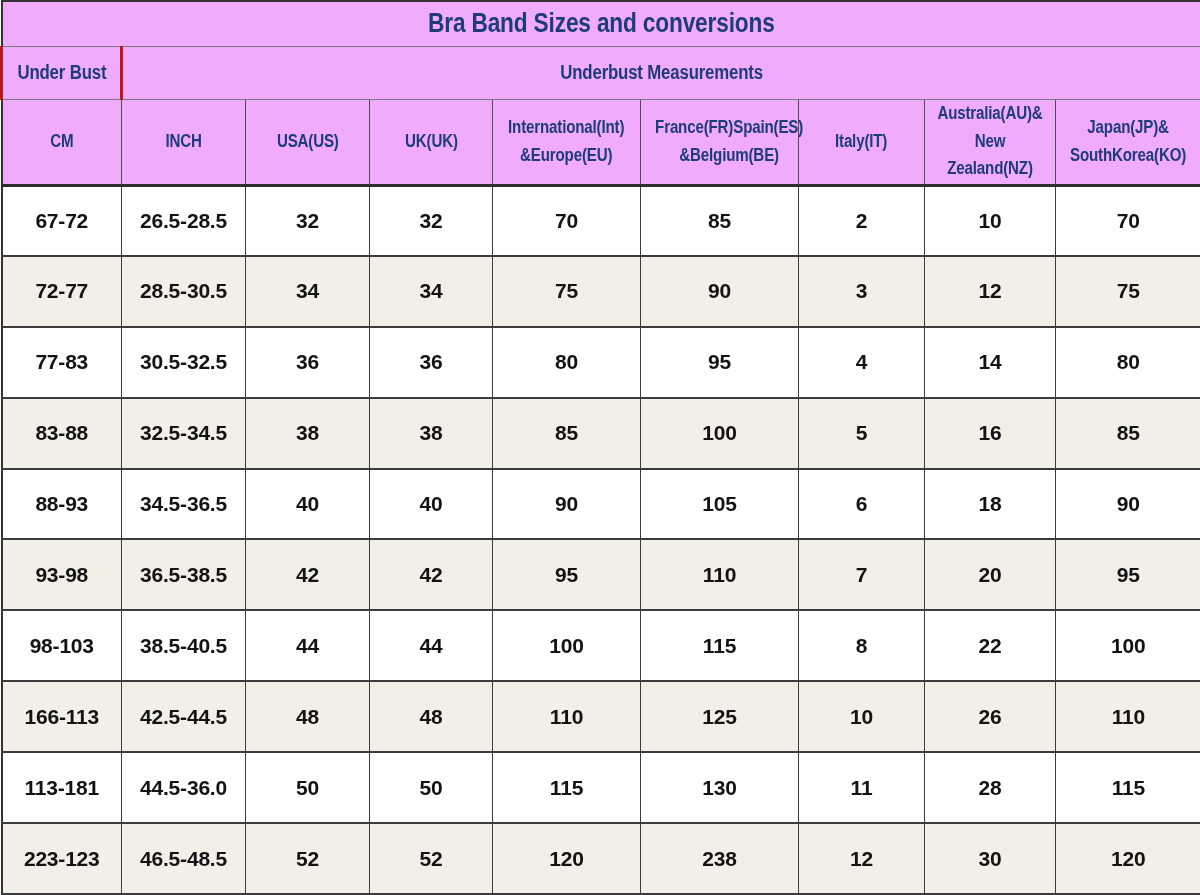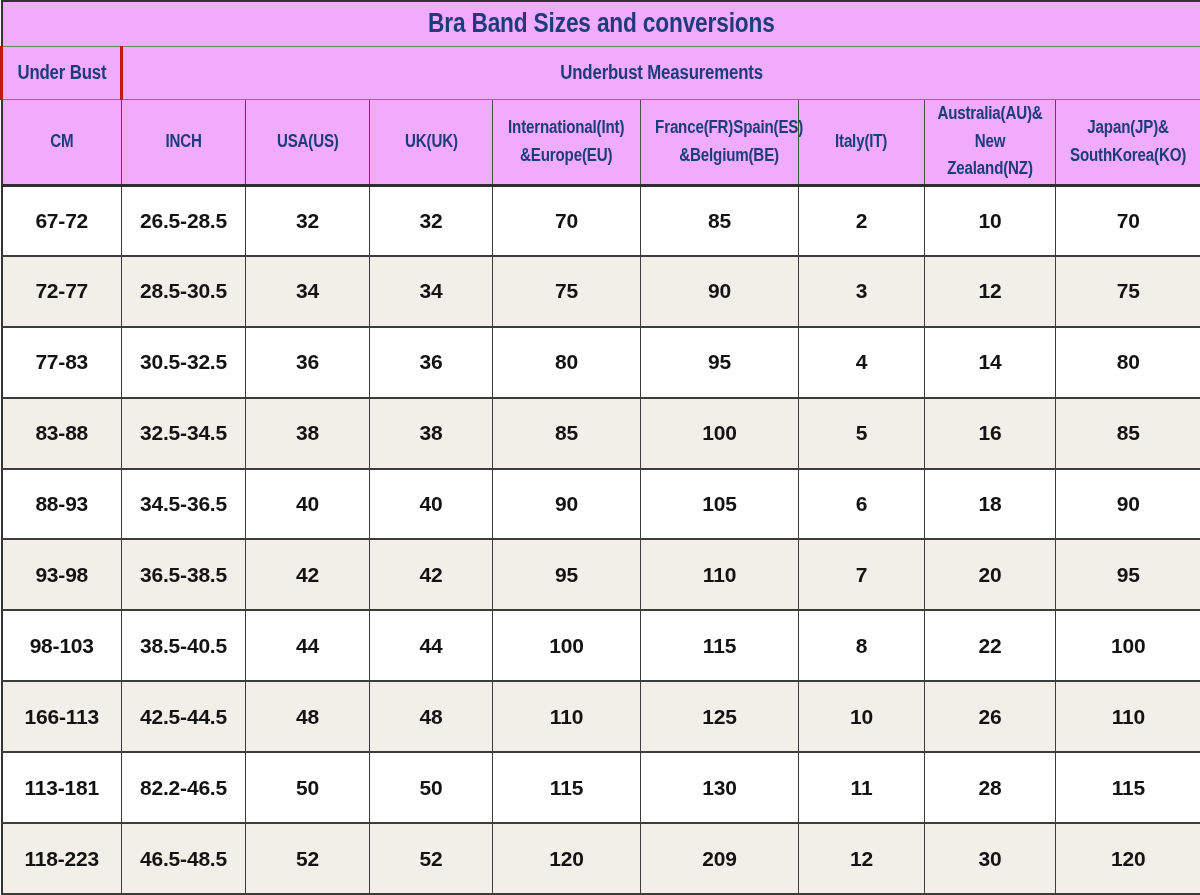--- a/index.html
+++ b/index.html
@@ -197,35 +197,35 @@
           <td>48</td>
           <td>48</td>
           <td>110</td>
           <td>125</td>
           <td>10</td>
           <td>26</td>
           <td>110</td>
         </tr>
         <tr>
           <td>113-181</td>
-          <td>82.2-46.5</td>
+          <td>44.5-36.0</td>
           <td>50</td>
           <td>50</td>
           <td>115</td>
           <td>130</td>
           <td>11</td>
           <td>28</td>
           <td>115</td>
         </tr>
         <tr>
-          <td>118-223</td>
+          <td>223-123</td>
           <td>46.5-48.5</td>
           <td>52</td>
           <td>52</td>
           <td>120</td>
-          <td>209</td>
+          <td>238</td>
           <td>12</td>
           <td>30</td>
           <td>120</td>
         </tr>
       </tbody>
   </table>
 </div>
 
 </body></html>

